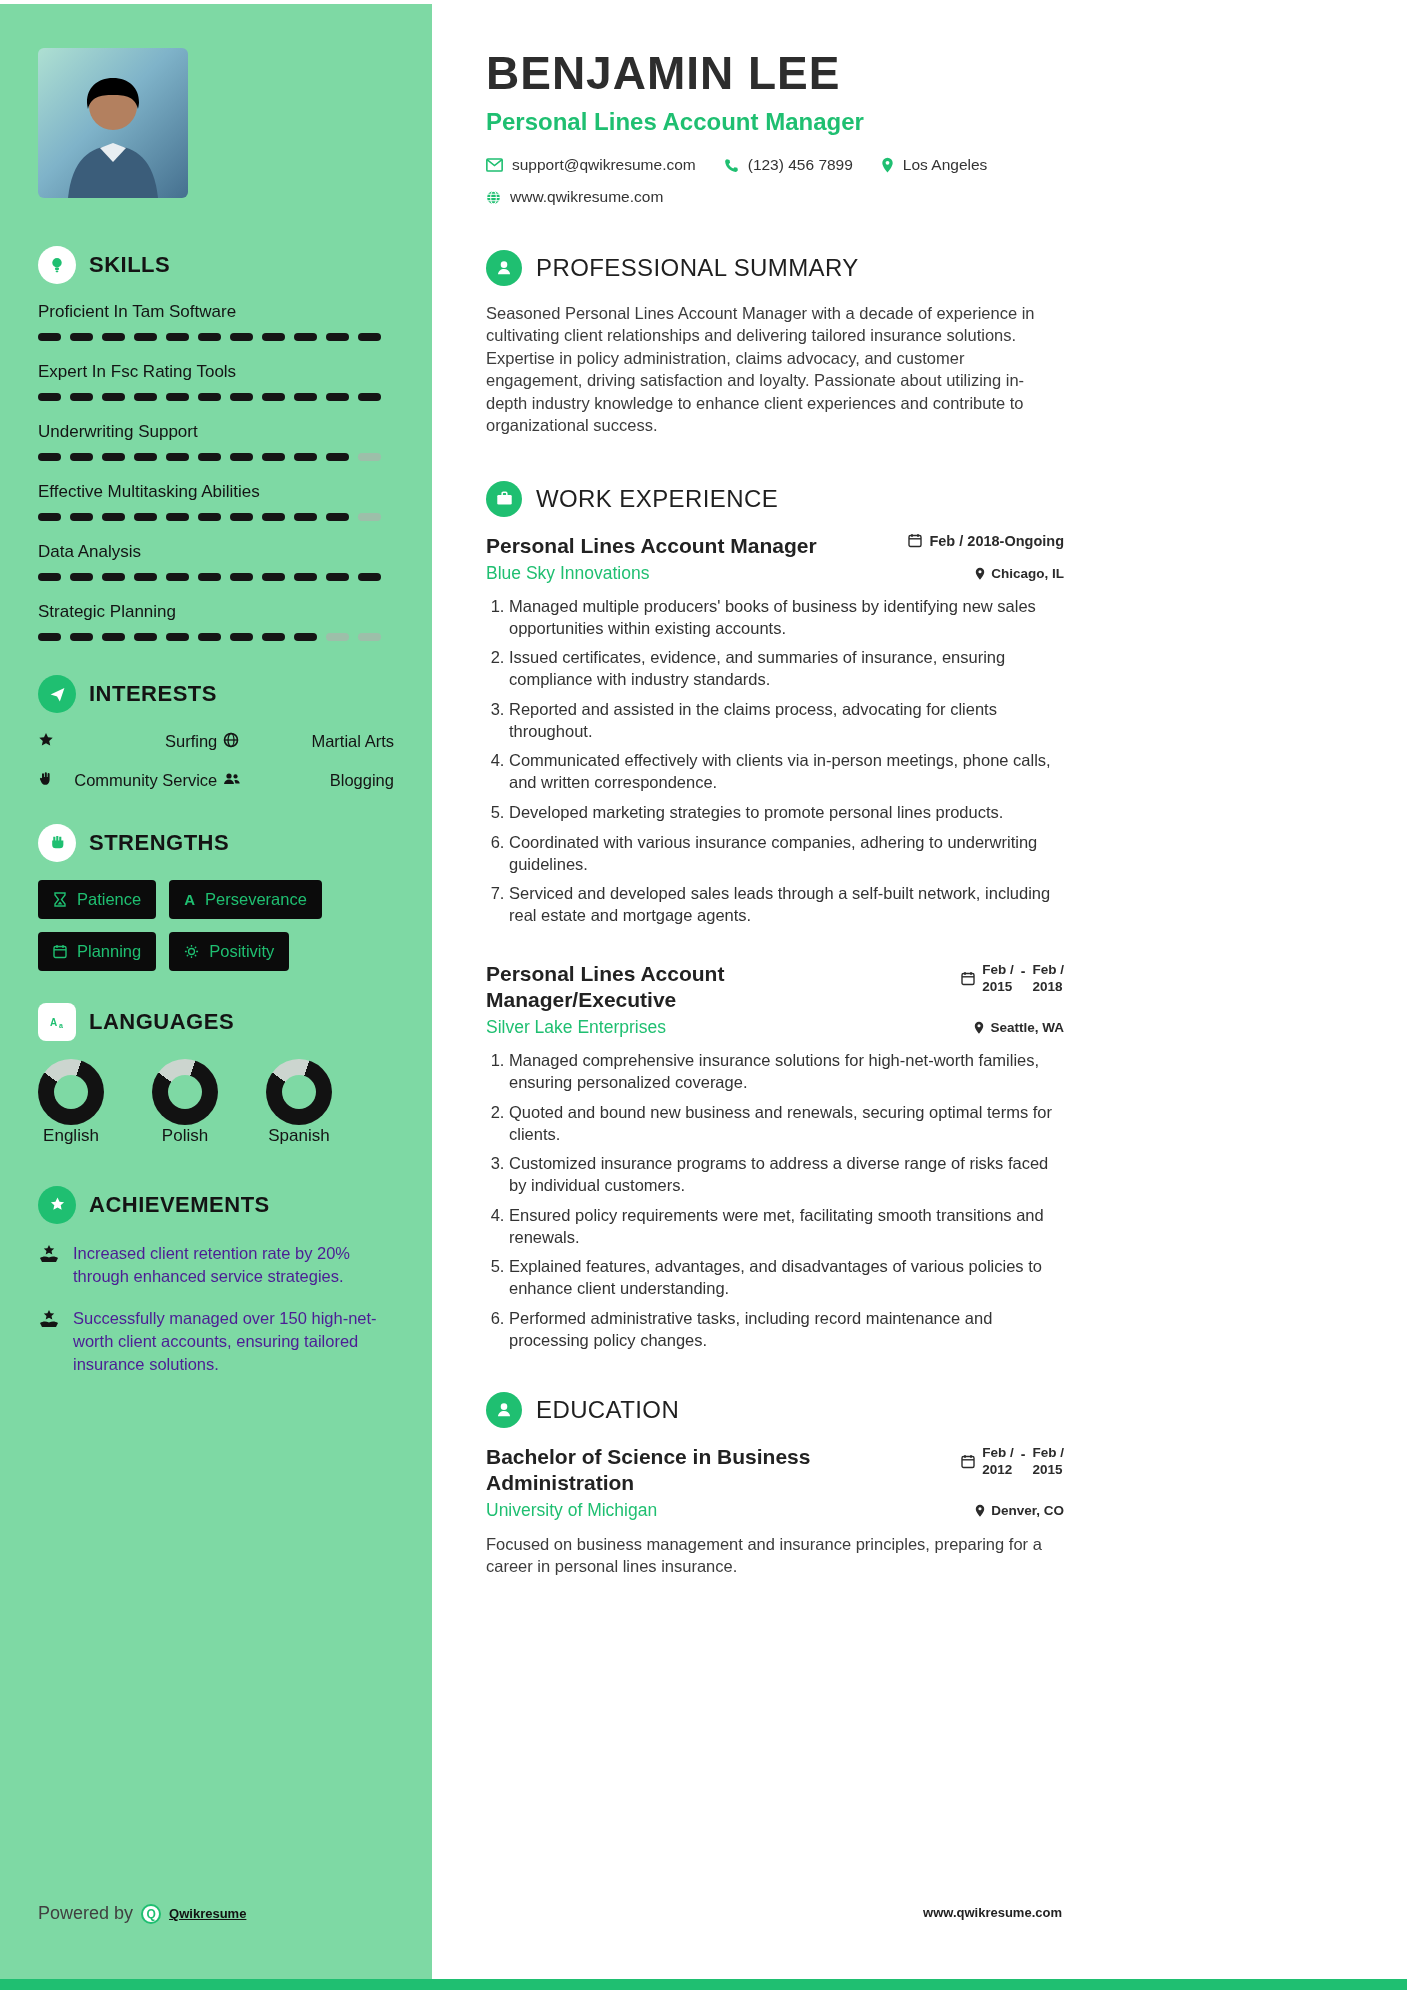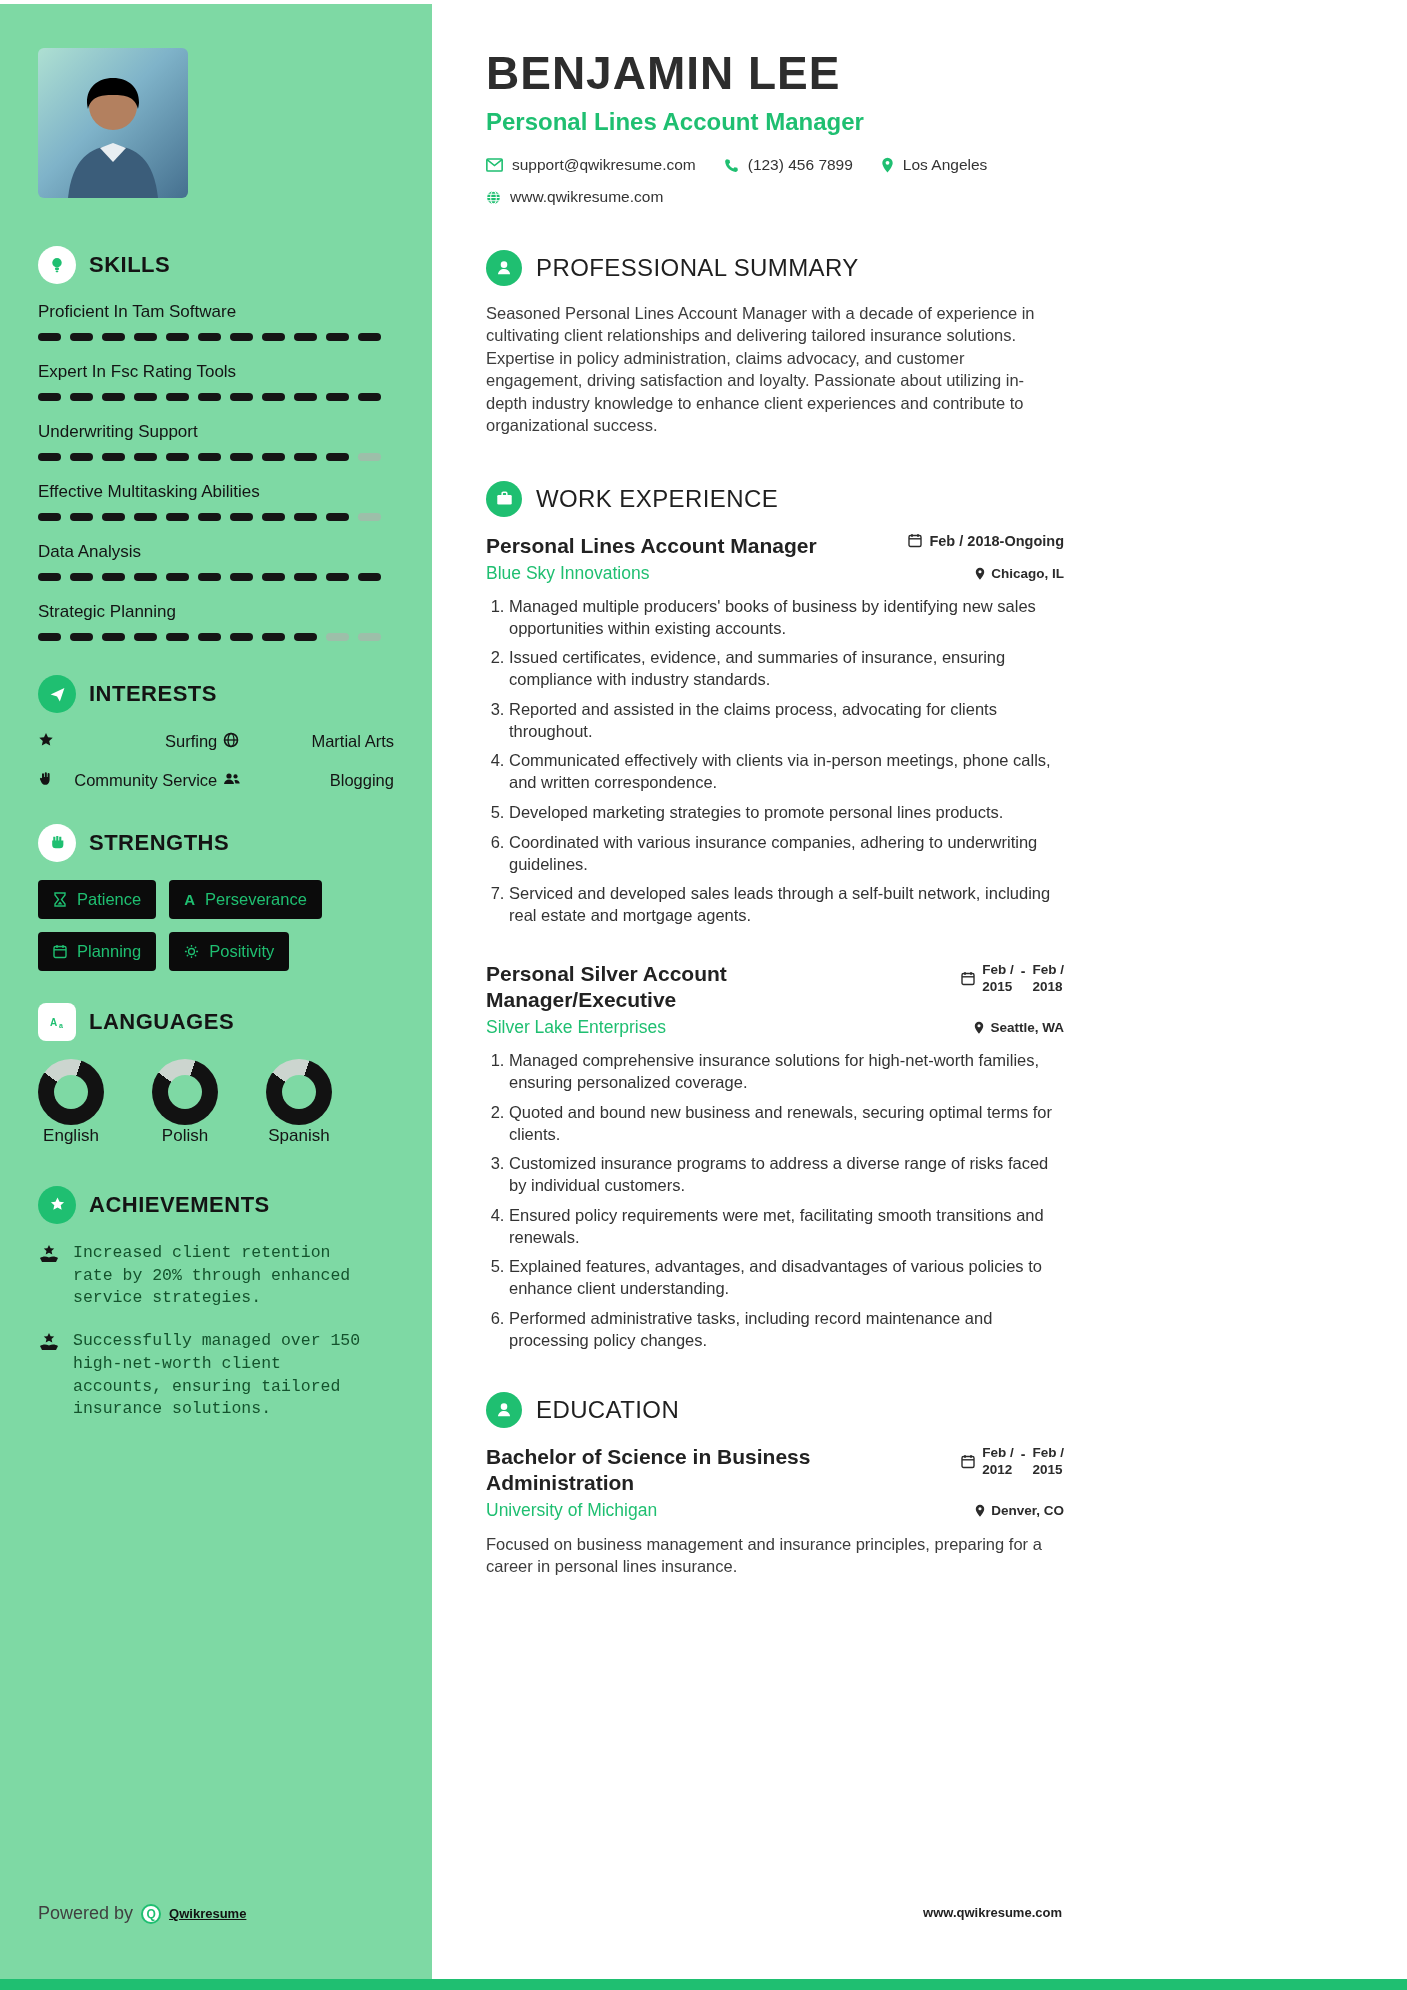--- a/index.html
+++ b/index.html
@@ -41,21 +41,21 @@
     color:var(--accent-green,#1fbf71); font-size:16.5px; padding:10px 15px; border-radius:4px;
   }
   .badge .b-ic { display:flex; }
   .donuts { display:flex; gap:48px; margin-top:12px; }
   .donut-wrap { display:flex; flex-direction:column; align-items:center; gap:1px; }
   .donut { width:66px; height:66px; border-radius:50%; position:relative; }
   .donut::after { content:""; position:absolute; inset:16px; border-radius:50%; background:var(--sidebar-green,#7ed9a4); }
   .lang-label { font-size:17px; color:#141414; }
   .ach-item { display:flex; gap:13px; margin-bottom:20px; }
   .ach-item svg { flex:0 0 auto; margin-top:2px; }
-  .ach-text { font-size:16.5px; line-height:1.38; color:#14532d; max-width:305px;font-family:Liberation Mono, monospace; }
+  .ach-text { font-size:16.5px; line-height:1.38; color:#4c1d95; max-width:305px; }
   .sb-footer { position:absolute; left:38px; bottom:66px; display:flex; align-items:center; gap:8px; }
   .sb-footer .powered { font-size:18px; color:#404040; }
   .logo-dot {
     width:20px; height:20px; border-radius:50%; border:2px solid var(--accent-green,#1fbf71);
     color:var(--accent-green,#1fbf71); font-size:12px; font-weight:bold;
     display:flex; align-items:center; justify-content:center; background:#fff;
   }
   .brand { font-size:13px; font-weight:bold; color:#111; text-decoration:underline; }
   
   .main { position:absolute; left:432px; top:0; bottom:0; right:0; padding:46px 0 9px 54px; }
@@ -455,21 +455,21 @@
             <li>Reported and assisted in the claims process, advocating for clients throughout.</li>
             <li>Communicated effectively with clients via in-person meetings, phone calls, and written correspondence.</li>
             <li>Developed marketing strategies to promote personal lines products.</li>
             <li>Coordinated with various insurance companies, adhering to underwriting guidelines.</li>
             <li>Serviced and developed sales leads through a self-built network, including real estate and mortgage agents.</li>
           </ol>
         </article>
 
         <article class="job">
           <div class="job-head">
-            <h3 class="job-role" style="max-width:280px;">Personal Silver Account Manager/Executive</h3>
+            <h3 class="job-role" style="max-width:280px;">Personal Lines Account Manager/Executive</h3>
             <span class="date-box">
               <svg width="14" height="15" viewBox="0 0 14 15">
                   <rect x="1" y="2.5" width="12" height="11" rx="1.5" fill="none" stroke="#2b2b2b" stroke-width="1.4"></rect>
                   <path d="M1 5.8h12" stroke="#2b2b2b" stroke-width="1.4"></path>
                   <path d="M4 1v3M10 1v3" stroke="#2b2b2b" stroke-width="1.4"></path>
                 </svg>
               <span class="dstack">
                 <span>Feb /</span>
                 <span>2015</span>
               </span>

